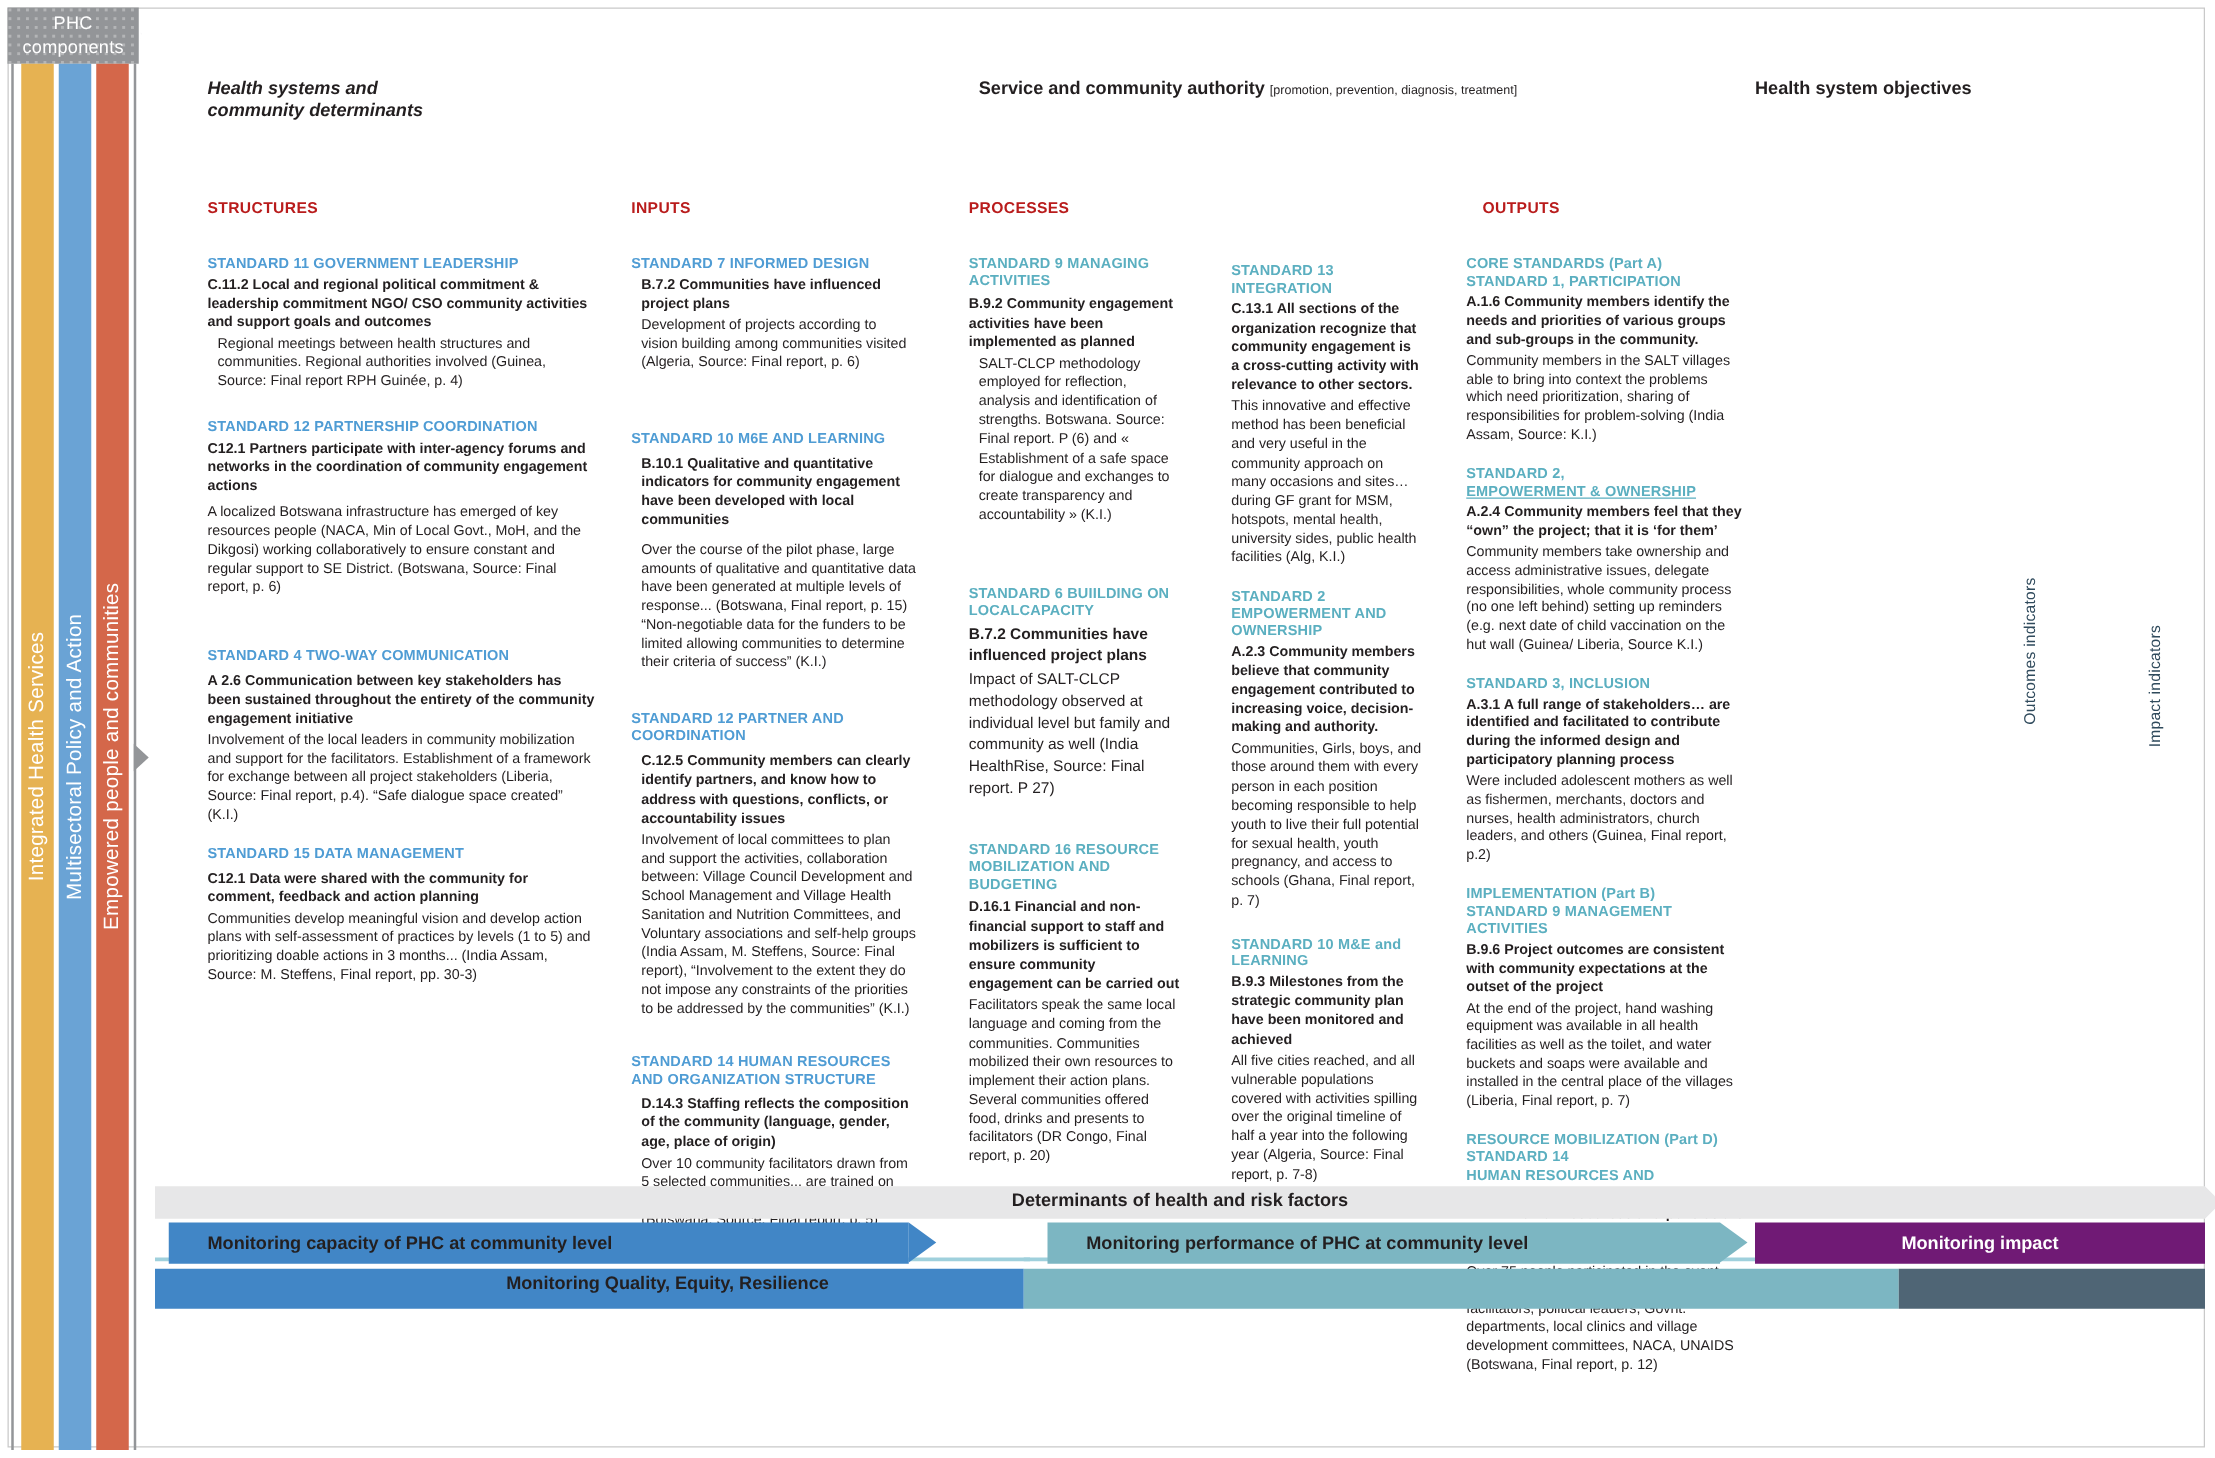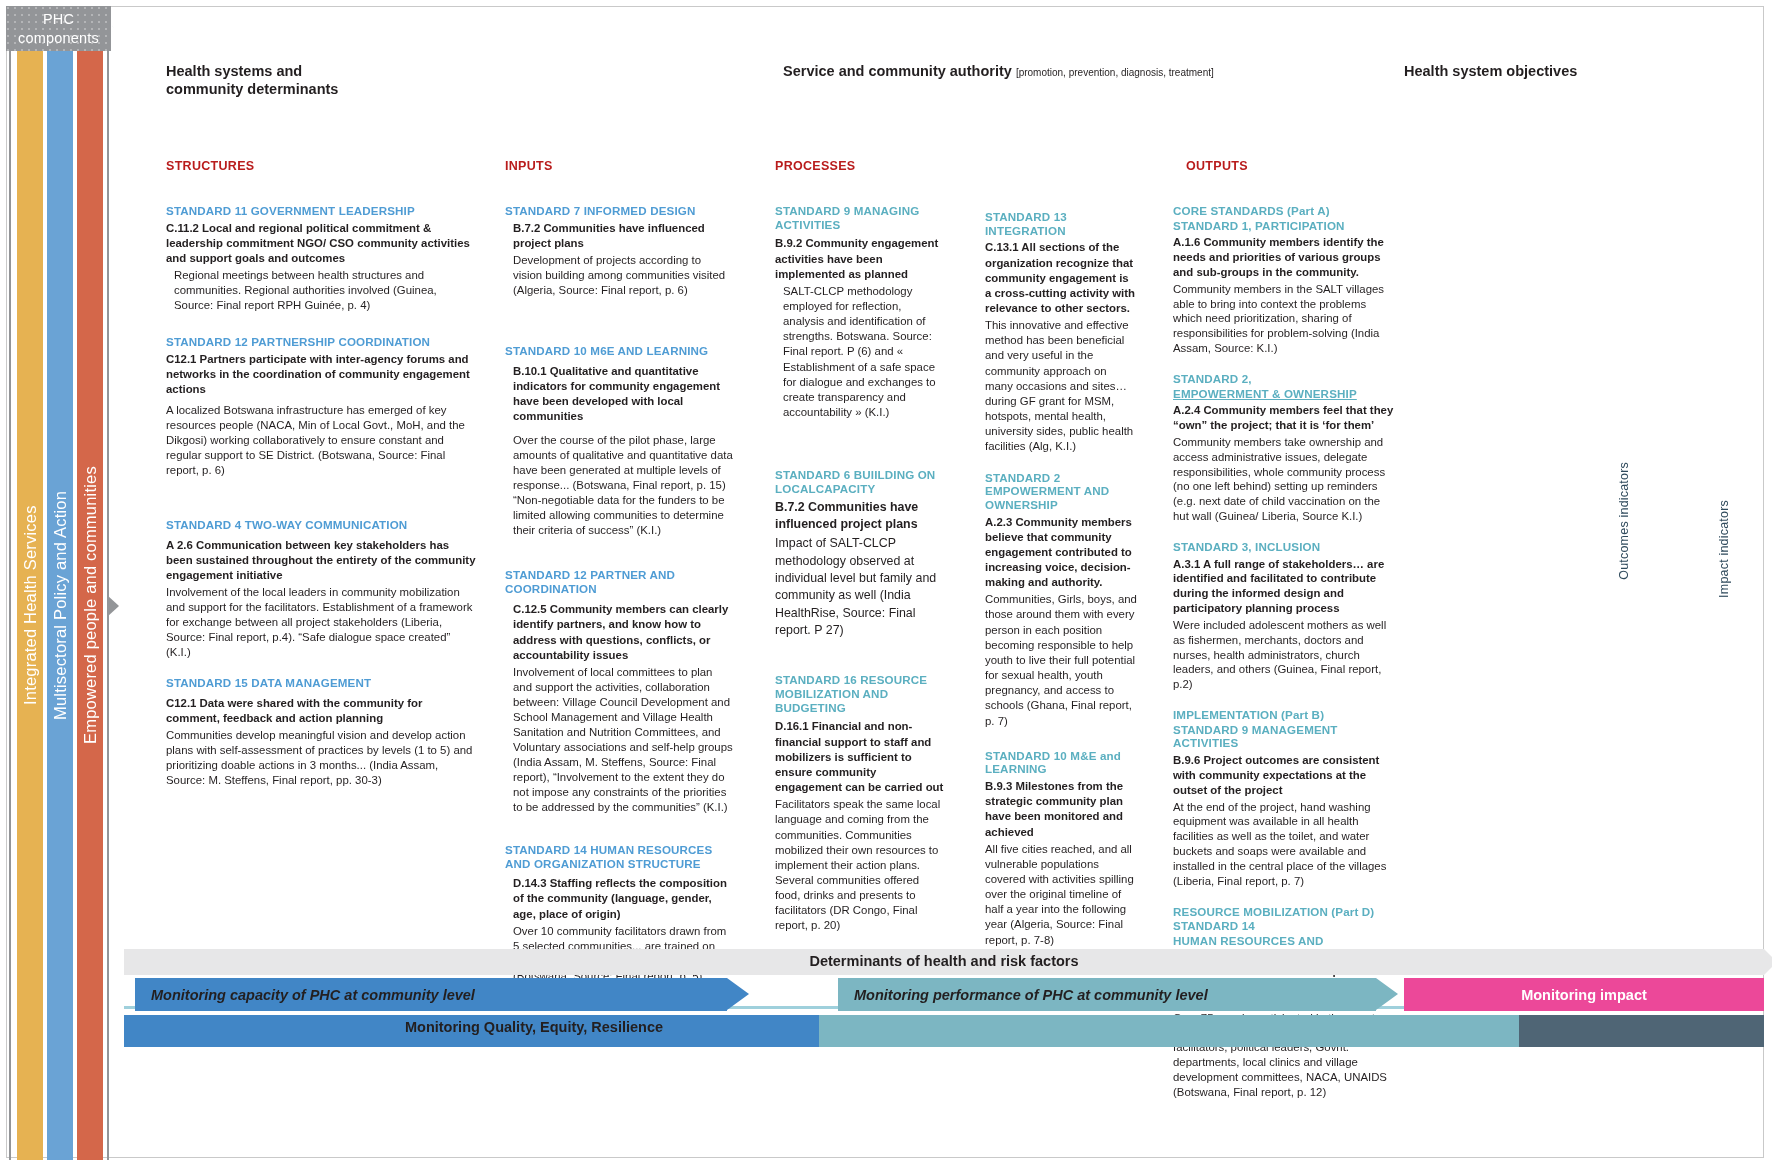--- a/index.html
+++ b/index.html
@@ -52,21 +52,21 @@
   .bars-rail-r{position:absolute;left:101px;top:0;bottom:0;width:2px;background:#939598;}
   .bars-arrow{
     position:absolute;left:101px;top:50%;margin-top:-11px;
     width:0;height:0;border-top:11px solid transparent;border-bottom:11px solid transparent;
     border-left:12px solid #939598;
   }
 
   
   .band{position:absolute;font-size:14.5px;font-weight:bold;line-height:1.25;color:#231f20;}
   .band .sub{font-weight:normal;font-size:10px;}
-  .hdr-determinants{left:166px;top:62px;width:300px;}
+  .hdr-determinants{left:166px;top:62px;width:300px;font-style:italic;}
   .hdr-service{left:783px;top:62px;width:520px;}
   .hdr-objectives{left:1404px;top:62px;width:280px;}
 
   
   .coltitle{position:absolute;font-size:12.5px;font-weight:bold;letter-spacing:.3px;color:#b91c1c;}
 
   
   .col{position:absolute;top:204px;}
   .std{color:#4f9cd4;font-size:11.6px;font-weight:bold;letter-spacing:.15px;line-height:1.18;margin:0 0 3px 0;}
   .b{font-weight:bold;}
@@ -111,33 +111,33 @@
     position:absolute;height:33px;display:flex;align-items:center;
     font-size:14.5px;font-weight:bold;color:#231f20;
   }
   .arrowbar .fill{
     position:absolute;left:0;top:0;bottom:0;right:22px;
   }
   .arrowbar .tip{
     position:absolute;right:0;top:0;width:0;height:0;
     border-top:16.5px solid transparent;border-bottom:16.5px solid transparent;
   }
-  .arrowbar span{position:relative;z-index:2;padding-left:16px;font-style:italic;}
+  .arrowbar span{position:relative;z-index:2;padding-left:31px;}
 
   .ab-capacity{left:135px;top:978px;width:614px;}
   .ab-capacity .fill{background:#4186c6;}
   .ab-capacity .tip{border-left:22px solid #4186c6;}
 
   .ab-perf{left:838px;top:978px;width:560px;}
   .ab-perf .fill{background:#7cb6c2;}
   .ab-perf .tip{border-left:22px solid #7cb6c2;}
 
   .ab-impact{
     position:absolute;left:1404px;top:978px;width:360px;height:33px;
-    background:#ec4899;color:#ffffff;font-size:14.5px;font-weight:bold;
+    background:#701a75;color:#ffffff;font-size:14.5px;font-weight:bold;
     display:flex;align-items:center;justify-content:center;
   }
 
   .qbar{position:absolute;top:1015px;height:32px;}
   .qbar-blue{left:124px;width:695px;background:#4186c6;}
   .qbar-teal{left:819px;width:700px;background:#7cb6c2;}
   .qbar-dark{left:1519px;width:245px;background:#4f6575;}
   .qbar-label{
     position:absolute;left:124px;top:1019px;width:1640px;text-align:center;
     font-size:14.5px;font-weight:bold;color:#231f20;z-index:3;

